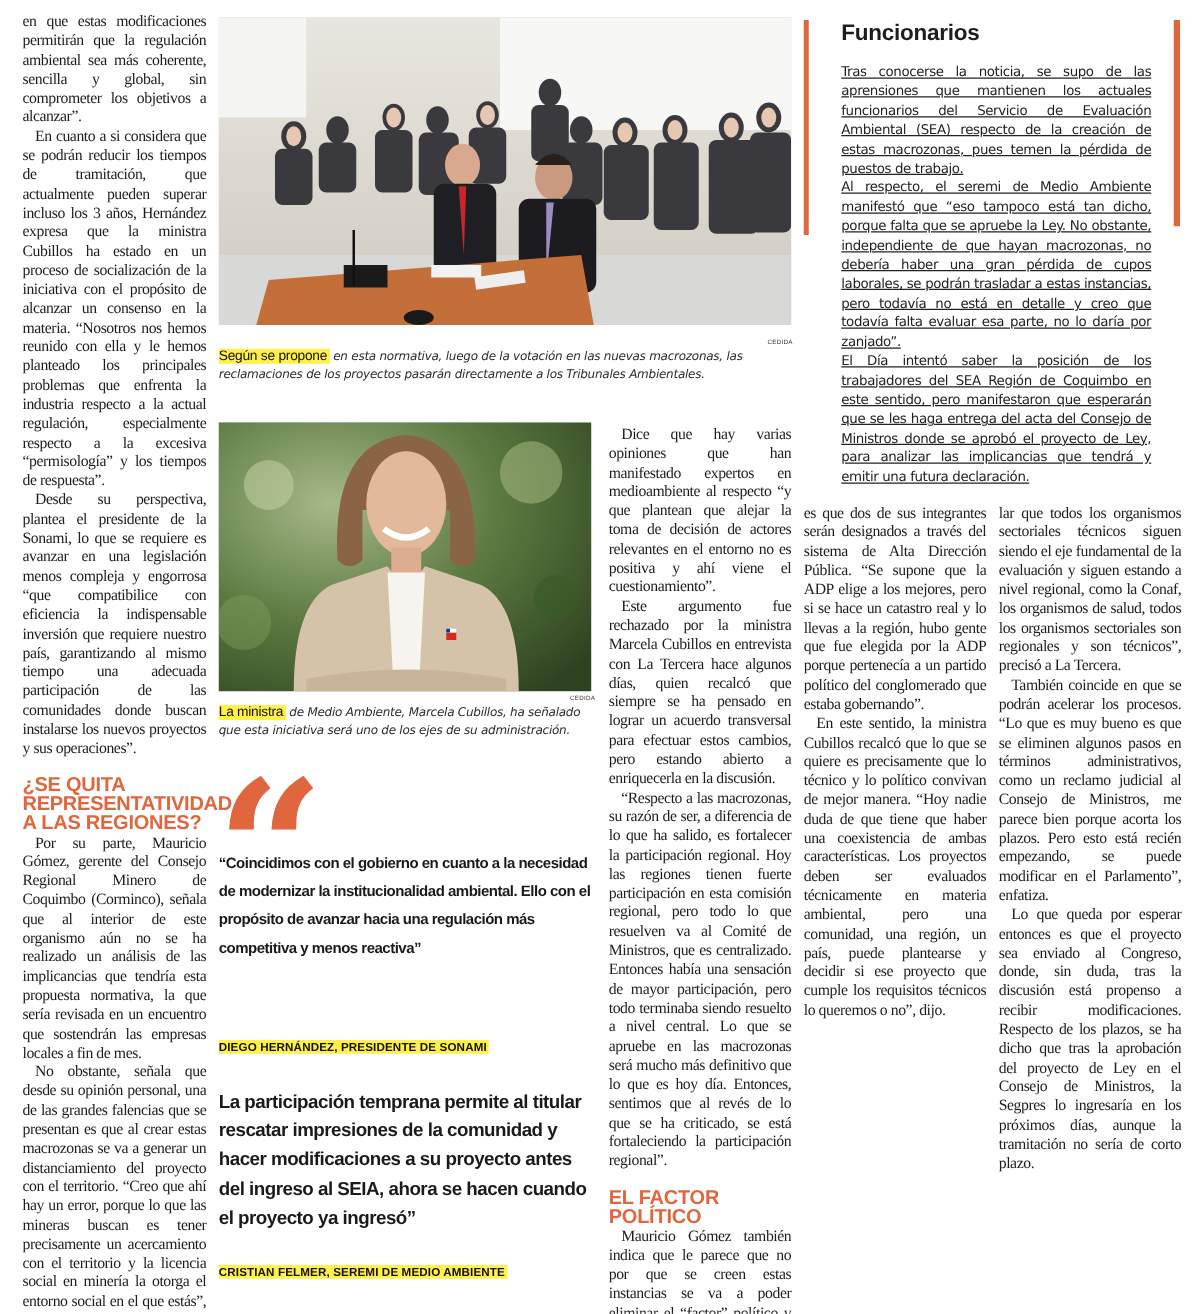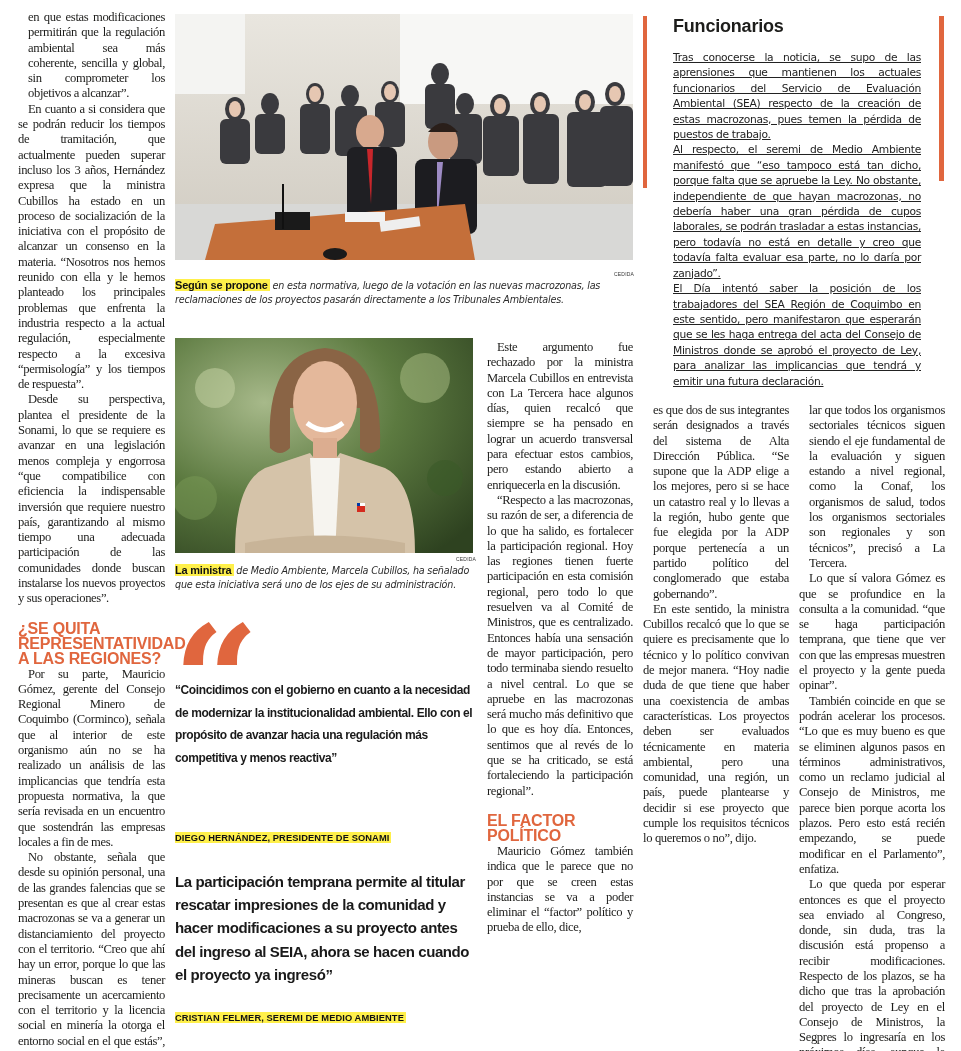--- a/index.html
+++ b/index.html
@@ -1,35 +1,35 @@
 <!DOCTYPE html>
 <html><head>
 <meta charset="utf-8">
 <style>
   * { box-sizing: border-box; margin: 0; padding: 0; }
   html, body { width: 961px; height: 1051px; background: #ffffff; overflow: hidden; }
   body { position: relative; font-family: "Liberation Serif", serif; color: #1d1d1b; }
 
   .col { position: absolute; font-size: 12.6px; line-height: 15.3px; text-align: justify; hyphens: manual; letter-spacing: -0.35px; }
   .col p { text-indent: 10px; }
-  .col p.noindent { text-indent: 0; margin-left: 10px; }
+  .col p.noindent { text-indent: 0; }
 
   #col1 { left: 18px; top: 10px; width: 147px; }
   #col3 { left: 487px; top: 340px; width: 146px; }
   #col4 { left: 643px; top: 403px; width: 146px; }
   #col5 { left: 799px; top: 403px; width: 146px; }
 
   .subhead { font-family: "Liberation Sans", sans-serif; font-weight: bold; color: #e0663e; font-size: 16px; line-height: 15px; letter-spacing: -0.2px; margin-top: 14px; margin-bottom: 1px; text-align: left; }
 
   
   #photo1 { position: absolute; left: 175px; top: 14px; width: 458px; height: 246px; overflow: hidden; background: #d9d6cf; }
   #photo2 { position: absolute; left: 175px; top: 338px; width: 298px; height: 215px; overflow: hidden; background: #4c6a38; }
   .credit { position: absolute; font-family: "Liberation Sans", sans-serif; font-size: 5px; letter-spacing: 0.2px; color: #333; }
   .caption { position: absolute; font-family: "DejaVu Sans", sans-serif; font-style: italic; font-size: 9.6px; line-height: 14px; color: #2b2b2b; letter-spacing: -0.2px; }
-  .caption .hl { font-family: "Liberation Sans", sans-serif; font-style: normal; font-weight: bold; background: #fff04a; font-size: 11px; color: #111; padding: 0 2px 0 0; }
+  .caption .hl { font-family: "Liberation Sans", sans-serif; font-style: normal; font-weight: normal; background: #fff04a; font-size: 11px; color: #111; padding: 0 2px 0 0; }
 
   
   #sidebar { position: absolute; left: 643px; top: 16px; width: 301px; height: 350px; }
   #sidebar .bar-left { position: absolute; left: 0; top: 0; width: 4px; height: 156px; background: #e0663e; }
   #sidebar .bar-right { position: absolute; right: 0; top: 0; width: 5px; height: 165px; background: #e0663e; }
   #sidebar .bar-left2 { position: absolute; left: 0; top: 156px; width: 4px; height: 16px; background: #e0663e; }
   #sidebar h2 { position: absolute; left: 30px; top: 0px; font-family: "Liberation Sans", sans-serif; font-weight: 900; font-size: 18px; color: #1d1d1b; letter-spacing: -0.2px; text-align: right; }
   #sidebar .body { position: absolute; left: 30px; top: 34px; width: 248px; font-family: "DejaVu Sans", sans-serif; font-size: 10.7px; line-height: 15.4px; color: #222; text-align: justify; letter-spacing: -0.3px; text-decoration: underline; }
 
   
@@ -171,29 +171,29 @@
   <span class="hl">La ministra</span><span> de Medio Ambiente, Marcela Cubillos, ha señalado que esta iniciativa será uno de los ejes de su administración.</span>
 </div>
 
 <div id="quotemark">“</div>
 <div id="pq1" class="pullquote">“Coincidimos con el gobierno en cuanto a la necesidad de modernizar la institucionalidad ambiental. Ello con el propósito de avanzar hacia una regulación más competitiva y menos reactiva”</div>
 <div id="attr1" class="attrib">DIEGO HERNÁNDEZ, PRESIDENTE DE SONAMI</div>
 <div id="pq2" class="pullquote">La participación temprana permite al titular rescatar impresiones de la comunidad y hacer modificaciones a su proyecto antes del ingreso al SEIA, ahora se hacen cuando el proyecto ya ingresó”</div>
 <div id="attr2" class="attrib">CRISTIAN FELMER, SEREMI DE MEDIO AMBIENTE</div>
 
 <div id="col3" class="col">
+  <p>Dice que hay varias opiniones que han manifestado expertos en medioambiente al respecto “y que plantean que alejar la toma de decisión de actores relevantes en el entorno no es positiva y ahí viene el cuestionamiento”.</p>
   <p>Este argumento fue rechazado por la ministra Marcela Cubillos en entrevista con La Tercera hace algunos días, quien recalcó que siempre se ha pensado en lograr un acuerdo transversal para efectuar estos cambios, pero estando abierto a enriquecerla en la discusión.</p>
   <p>“Respecto a las macrozonas, su razón de ser, a diferencia de lo que ha salido, es fortalecer la participación regional. Hoy las regiones tienen fuerte participación en esta comisión regional, pero todo lo que resuelven va al Comité de Ministros, que es centralizado. Entonces había una sensación de mayor participación, pero todo terminaba siendo resuelto a nivel central. Lo que se apruebe en las macrozonas será mucho más definitivo que lo que es hoy día. Entonces, sentimos que al revés de lo que se ha criticado, se está fortaleciendo la participación regional”.</p>
   <div class="subhead">EL FACTOR POLÍTICO</div>
   <p>Mauricio Gómez también indica que le parece que no por que se creen estas instancias se va a poder eliminar el “factor” político y prueba de ello, dice,</p>
 </div>
 
 <div id="col4" class="col">
   <p class="noindent">es que dos de sus integrantes serán designados a través del sistema de Alta Dirección Pública. “Se supone que la ADP elige a los mejores, pero si se hace un catastro real y lo llevas a la región, hubo gente que fue elegida por la ADP porque pertenecía a un partido político del conglomerado que estaba gobernando”.</p>
   <p>En este sentido, la ministra Cubillos recalcó que lo que se quiere es precisamente que lo técnico y lo político convivan de mejor manera. “Hoy nadie duda de que tiene que haber una coexistencia de ambas características. Los proyectos deben ser evaluados técnicamente en materia ambiental, pero una comunidad, una región, un país, puede plantearse y decidir si ese proyecto que cumple los requisitos técnicos lo queremos o no”, dijo.</p>
 </div>
 
 <div id="col5" class="col">
   <p class="noindent">lar que todos los organismos sectoriales técnicos siguen siendo el eje fundamental de la evaluación y siguen estando a nivel regional, como la Conaf, los organismos de salud, todos los organismos sectoriales son regionales y son técnicos”, precisó a La Tercera.</p>
-  <p>Lo que sí valora Gómez es que se profundice en la consulta a la comunidad. “que se haga participación temprana, que tiene que ver con que las empresas muestren el proyecto y la gente pueda opinar”.</p>
   <p>También coincide en que se podrán acelerar los procesos. “Lo que es muy bueno es que se eliminen algunos pasos en términos administrativos, como un reclamo judicial al Consejo de Ministros, me parece bien porque acorta los plazos. Pero esto está recién empezando, se puede modificar en el Parlamento”, enfatiza.</p>
   <p><span>Lo que queda por esperar entonces es que el proyecto sea enviado al Congreso, donde, sin duda, tras la discusión está propenso a recibir modificaciones. Respecto de los plazos, se ha dicho que tras la aprobación del proyecto de Ley en el Consejo de Ministros, la Segpres lo ingresaría en los próximos días, aunque la tramitación no sería de corto plazo.</span> </p>
 </div>
 
 </body></html>

